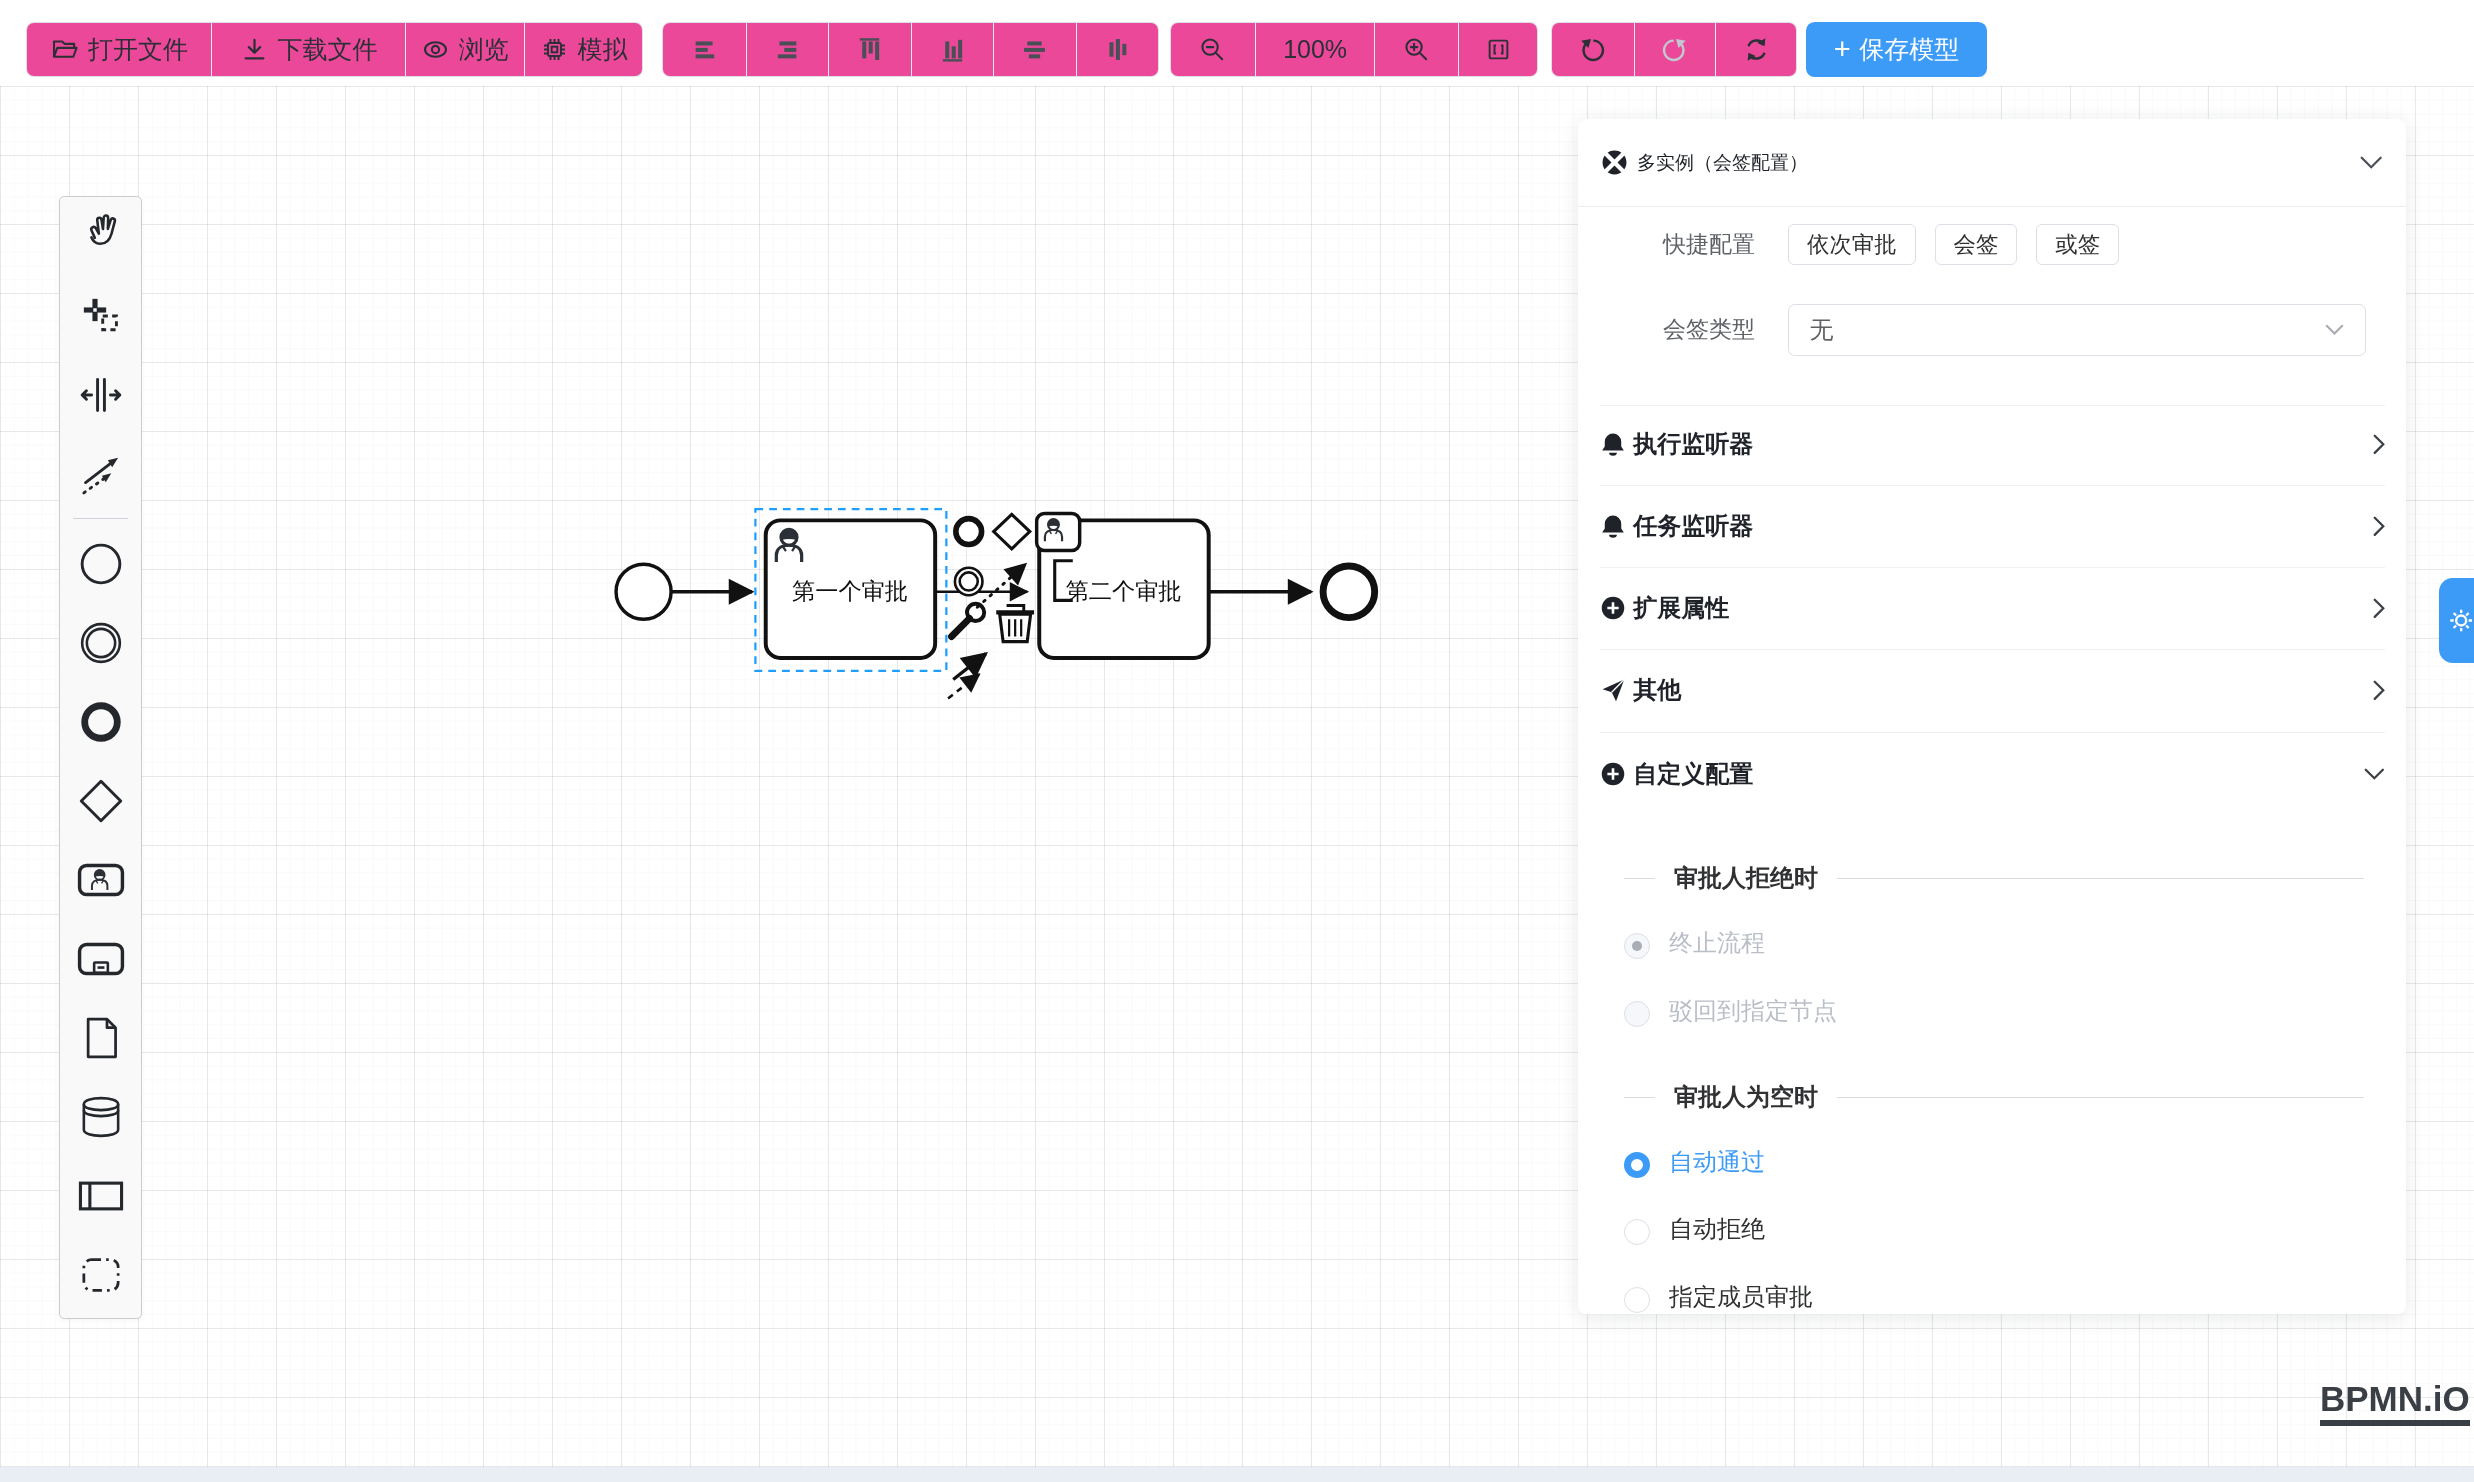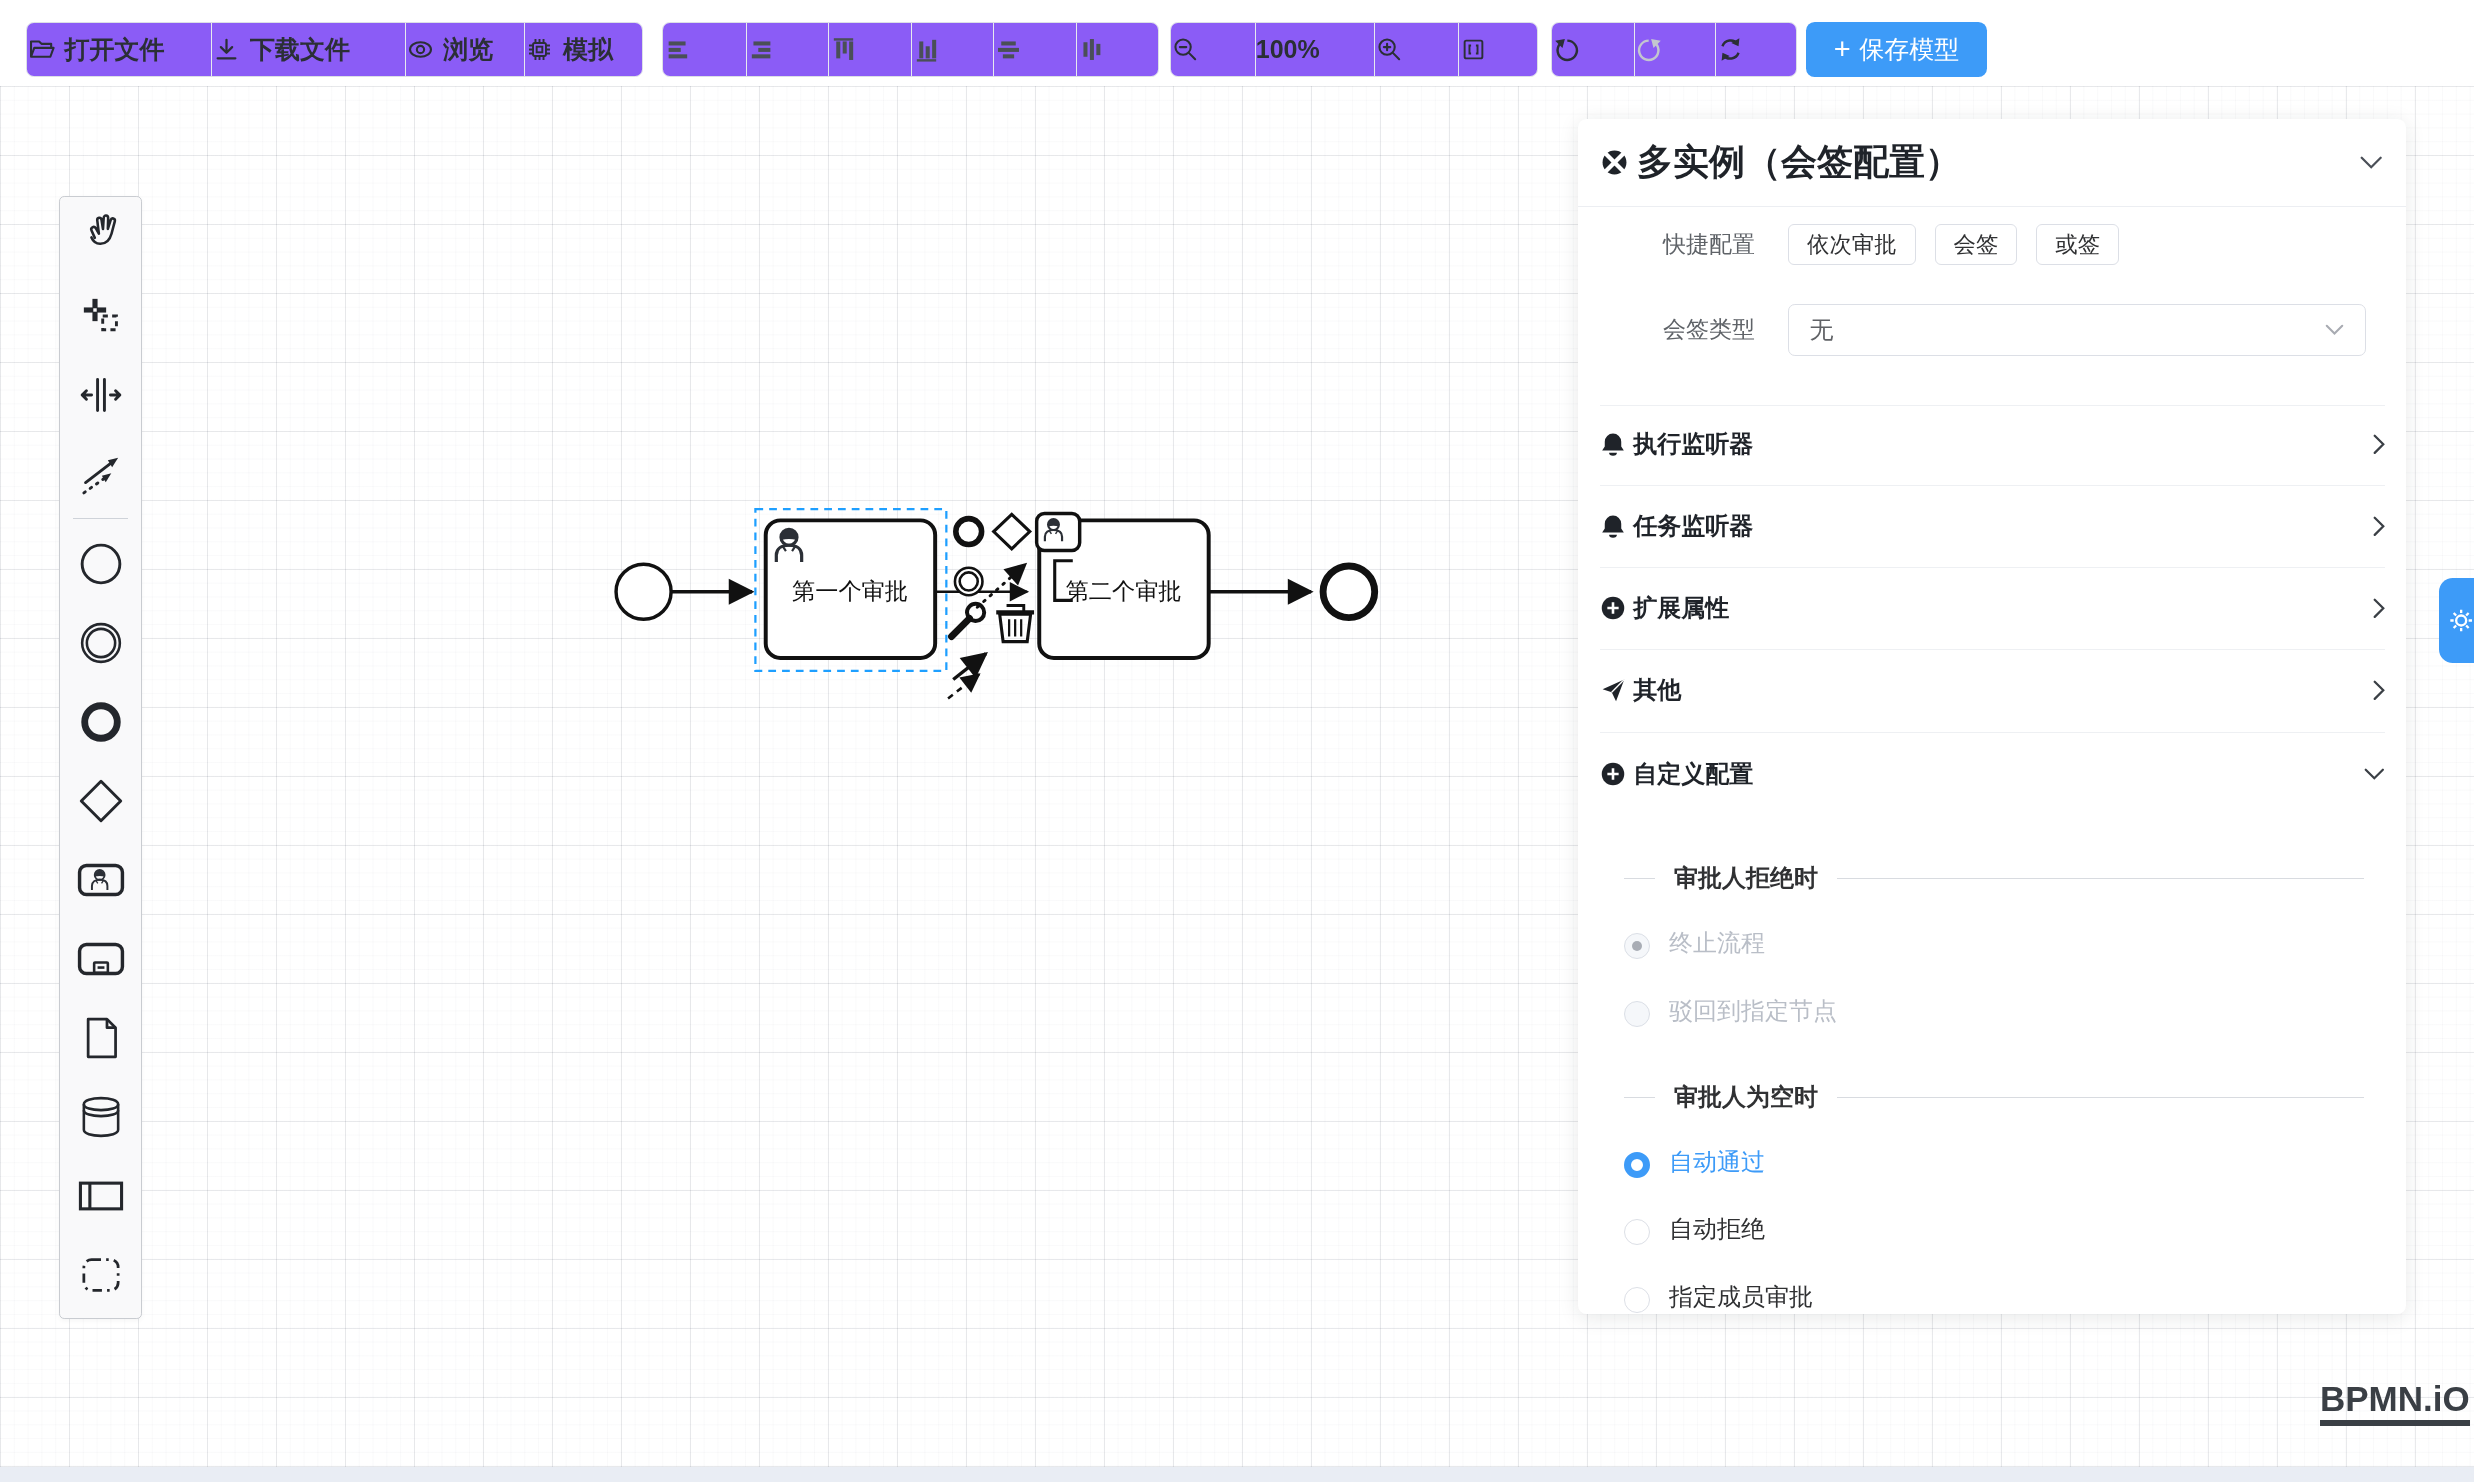--- a/index.html
+++ b/index.html
@@ -17,22 +17,22 @@
       linear-gradient(rgba(60,70,90,0.028) 0.9px, transparent 0.9px),
       linear-gradient(90deg, rgba(60,70,90,0.028) 0.9px, transparent 0.9px);
     background-size:69px 69px, 69px 69px, 13.8px 13.8px, 13.8px 13.8px;
   }
   .bottom-strip { position:absolute; left:0; bottom:0; width:2475px; height:14.6px; background:#e9edf4; }
 
   
   .toolbar { position:absolute; left:0; top:0; width:2475px; height:86px; background:#fff; z-index:30; }
   .tgroup { position:absolute; top:22.4px; height:55px; display:flex; background:#fff;
     border:1.7px solid #dcdfe6; border-radius:7.7px; overflow:hidden; }
-  .tbtn { display:flex; align-items:center; justify-content:flex-start; gap:8.6px; height:100%;
-    font-size:25px; color:#2b2f36; background:#8b5cf6; border:none; border-left:1.7px solid #e7eaee; cursor:pointer; white-space:nowrap;font-weight:bold; }
+  .tbtn { display:flex; align-items:center; justify-content:center; gap:8.6px; height:100%;
+    font-size:25px; color:#2b2f36; background:#ec4899; border:none; border-left:1.7px solid #e7eaee; cursor:pointer; white-space:nowrap; }
   .tbtn:first-child { border-left:none; }
   .tbtn svg { flex:0 0 auto; }
   .save-btn { position:absolute; left:1806px; top:22.4px; width:181px; height:55px; background:#3d9bf8;
     color:#fff; font-size:25px; border:none; border-radius:8.6px; display:flex; align-items:center;
     justify-content:center; gap:8.6px; cursor:pointer; }
   .save-plus { font-size:29px; line-height:1; font-weight:400; }
   .zoom-label { font-size:25px; color:#2b2f36; }
 
   
   .palette { position:absolute; left:59px; top:196px; width:83px; height:1123px; background:#f9f9fa;
@@ -46,21 +46,21 @@
 
   
   .bpmn-logo { position:absolute; left:2320px; top:1380px; z-index:12; font-size:35px; font-weight:800;
     letter-spacing:0px; color:#3a3f45; border-bottom:6.9px solid #3a3f45; padding-bottom:1.7px; line-height:1.1; }
 
   
   .panel { position:absolute; left:1578px; top:119px; width:828px; height:1195px; background:#fff;
     border-radius:8.6px; box-shadow:0 3.4px 20.6px rgba(31,35,41,0.10); z-index:25; overflow:hidden; }
   .panel-header { position:absolute; left:0; top:0; width:100%; height:88px; display:flex; align-items:center;
     padding:0 24px 0 21.5px; border-bottom:1.7px solid #eceef2; cursor:pointer; }
-  .panel-title { font-size:36px; font-weight:700; color:#1f2329; margin-left:8.6px; flex:1; }
+  .panel-title { font-size:19px; font-weight:400; color:#1f2329; margin-left:8.6px; flex:1; }
   .chev { display:inline-flex; }
 
   .form-row { position:absolute; left:81px; display:flex; align-items:center; }
   .form-label { width:96px; text-align:right; font-size:23px; color:#5f6368; margin-right:33px; flex:0 0 auto; }
   .quick-btn { height:41px; padding:2px 18px; margin-right:19px; background:#fff; border:1.7px solid #dcdfe6;
     border-radius:6px; font-size:22.4px; color:#303133; cursor:pointer; white-space:nowrap; }
   .select { width:578px; height:52px; border:1.7px solid #dcdfe6; border-radius:6.9px; background:#fff;
     display:flex; align-items:center; padding:0 20.6px; cursor:pointer; }
   .select-value { flex:1; font-size:24px; color:#606266; }
 

